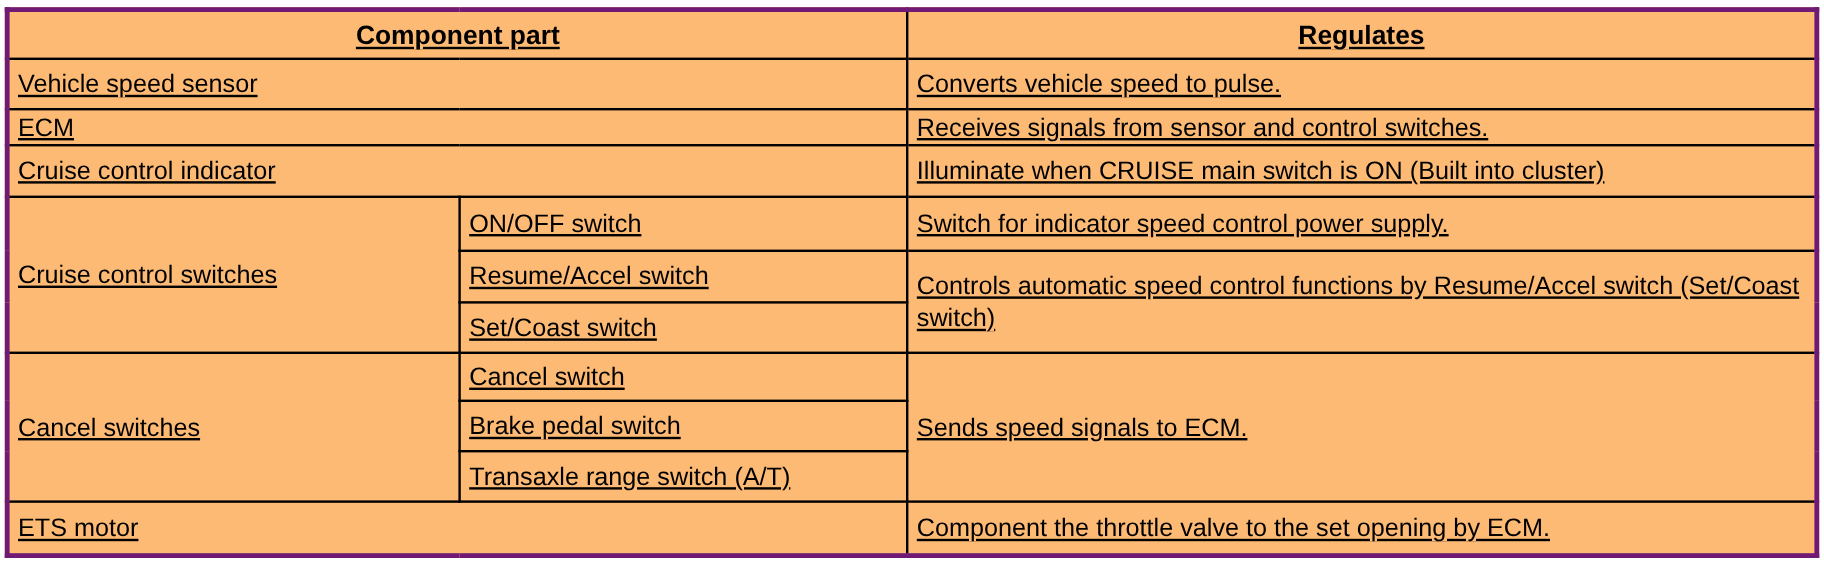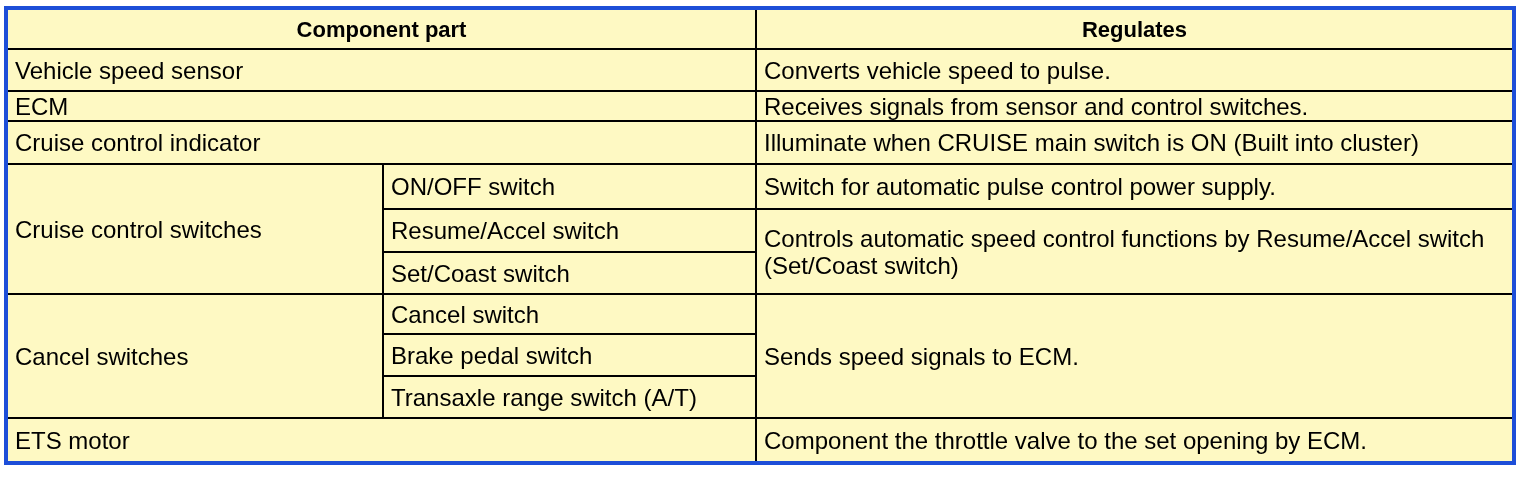--- a/index.html
+++ b/index.html
@@ -13,28 +13,29 @@
     position: relative;
     font-family: "Liberation Sans", sans-serif;
   }
   table.doc-table {
     position: absolute;
     left: 4px;
     top: 6px;
     width: 1508px;
     border-collapse: collapse;
     table-layout: fixed;
-    border: 4px solid #1d4ed8;
-    background: #fef9c3;
+    border: 4px solid #701a75;
+    background: #fdba74;
+    text-decoration: underline;
   }
   table.doc-table th,
   table.doc-table td {
     border: 2px solid #000000;
     color: #000000;
-    font-size: 24px;
+    font-size: 21px;
     line-height: 27px;
     padding: 0 8px 0 7px;
     vertical-align: middle;
     overflow: hidden;
     white-space: normal;
     text-align: left;
   }
   table.doc-table th {
     font-size: 22px;
     font-weight: bold;
@@ -84,21 +85,21 @@
     </tr>
 
     <tr class="r3">
       <td colspan="2">Cruise control indicator</td>
       <td>Illuminate when CRUISE main switch is ON (Built into cluster)</td>
     </tr>
 
     <tr class="r4">
       <td rowspan="3" class="top-align">Cruise control switches</td>
       <td>ON/OFF switch</td>
-      <td>Switch for automatic pulse control power supply.</td>
+      <td>Switch for indicator speed control power supply.</td>
     </tr>
 
     <tr class="r5">
       <td>Resume/Accel switch</td>
       <td rowspan="2">Controls automatic speed control functions by Resume/Accel switch (Set/Coast switch)</td>
     </tr>
 
     <tr class="r6">
       <td>Set/Coast switch</td>
     </tr>

